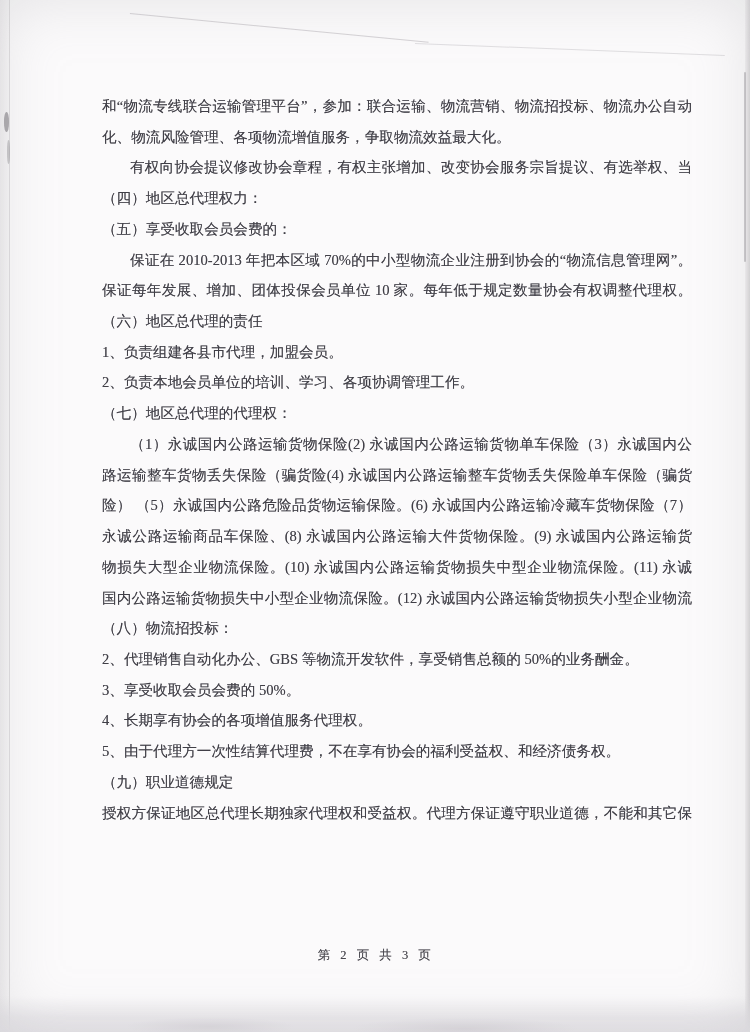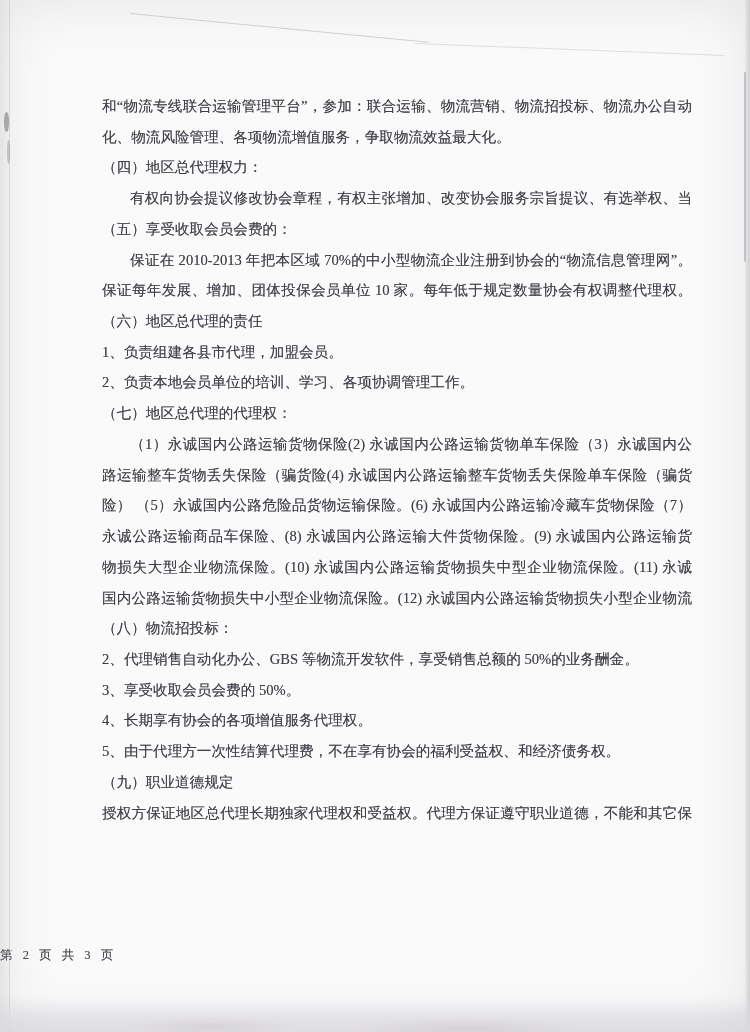--- a/index.html
+++ b/index.html
@@ -35,21 +35,21 @@
   
   .textcol{position:absolute;left:102px;right:58px;top:75px;margin-top:16px;}
   .ln{
     height:30.72px;line-height:30.72px;font-size:14.6px;
     white-space:nowrap;
     text-shadow:0 0 .5px rgba(64,62,70,.55);
   }
   .ln.fill{white-space:normal;text-align:justify;text-align-last:justify;}
   .ln.ind{text-indent:28px;}
   .footer{
-    position:absolute;left:0;top:947px;width:100%;text-align:left;
+    position:absolute;left:0;top:947px;width:100%;text-align:center;
     font-size:12.5px;letter-spacing:1.5px;word-spacing:4px;color:#48474e;
     text-shadow:0 0 .5px rgba(64,62,70,.5);
   }
 </style>
 </head>
 <body>
 
 <div class="scan">
 
   <div class="edge-left"></div>
@@ -58,22 +58,22 @@
   <div class="smudge2"></div>
   <div class="edge-right"></div>
   <div class="mark-right"></div>
   <div class="crease-top1"></div>
   <div class="crease-top2"></div>
   <div class="bottom-band"></div>
 
   <div class="textcol">
     <div class="ln fill">和“物流专线联合运输管理平台”，参加：联合运输、物流营销、物流招投标、物流办公自动</div>
     <div class="ln">化、物流风险管理、各项物流增值服务，争取物流效益最大化。</div>
+    <div class="ln ind fill">有权向协会提议修改协会章程，有权主张增加、改变协会服务宗旨提议、有选举权、当</div>
     <div class="ln">（四）地区总代理权力：</div>
-    <div class="ln ind fill">有权向协会提议修改协会章程，有权主张增加、改变协会服务宗旨提议、有选举权、当</div>
     <div class="ln">（五）享受收取会员会费的：</div>
     <div class="ln ind fill">保证在 2010-2013 年把本区域 70%的中小型物流企业注册到协会的“物流信息管理网”。</div>
     <div class="ln fill">保证每年发展、增加、团体投保会员单位 10 家。每年低于规定数量协会有权调整代理权。</div>
     <div class="ln">（六）地区总代理的责任</div>
     <div class="ln">1、负责组建各县市代理，加盟会员。</div>
     <div class="ln">2、负责本地会员单位的培训、学习、各项协调管理工作。</div>
     <div class="ln">（七）地区总代理的代理权：</div>
     <div class="ln ind fill">（1）永诚国内公路运输货物保险(2) 永诚国内公路运输货物单车保险（3）永诚国内公</div>
     <div class="ln fill">路运输整车货物丢失保险（骗货险(4) 永诚国内公路运输整车货物丢失保险单车保险（骗货</div>
     <div class="ln fill">险） （5）永诚国内公路危险品货物运输保险。(6) 永诚国内公路运输冷藏车货物保险（7）</div>

